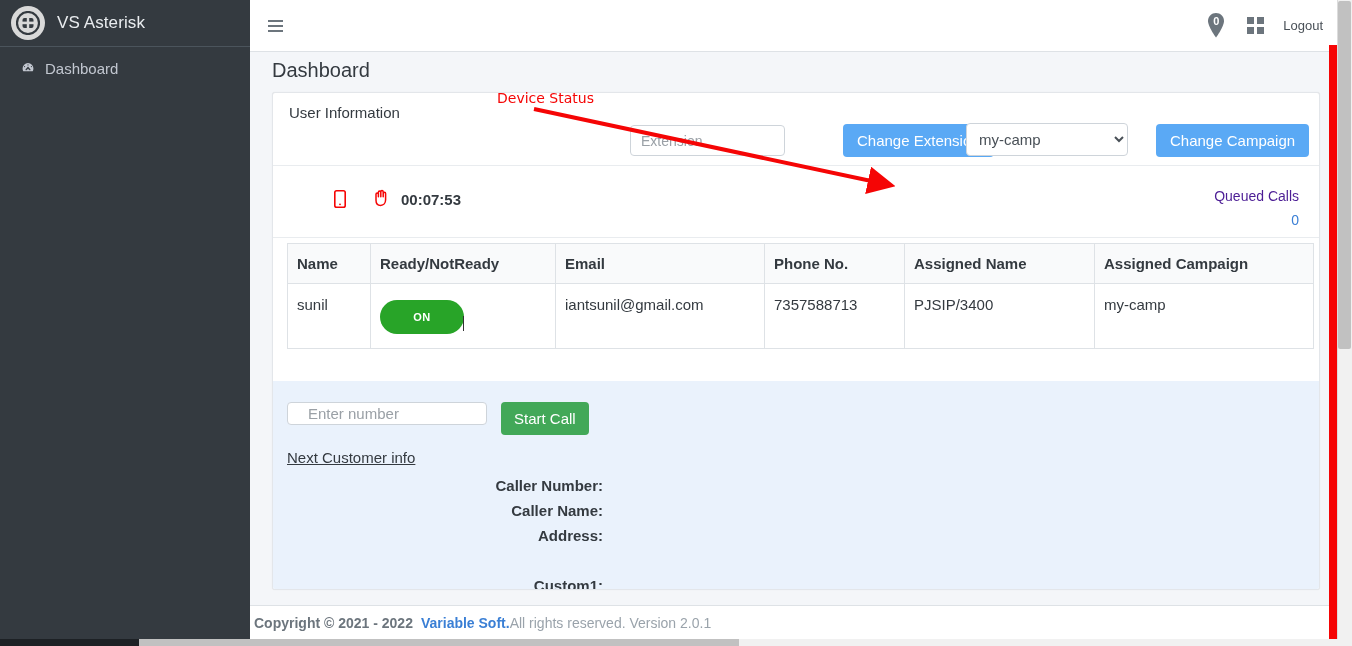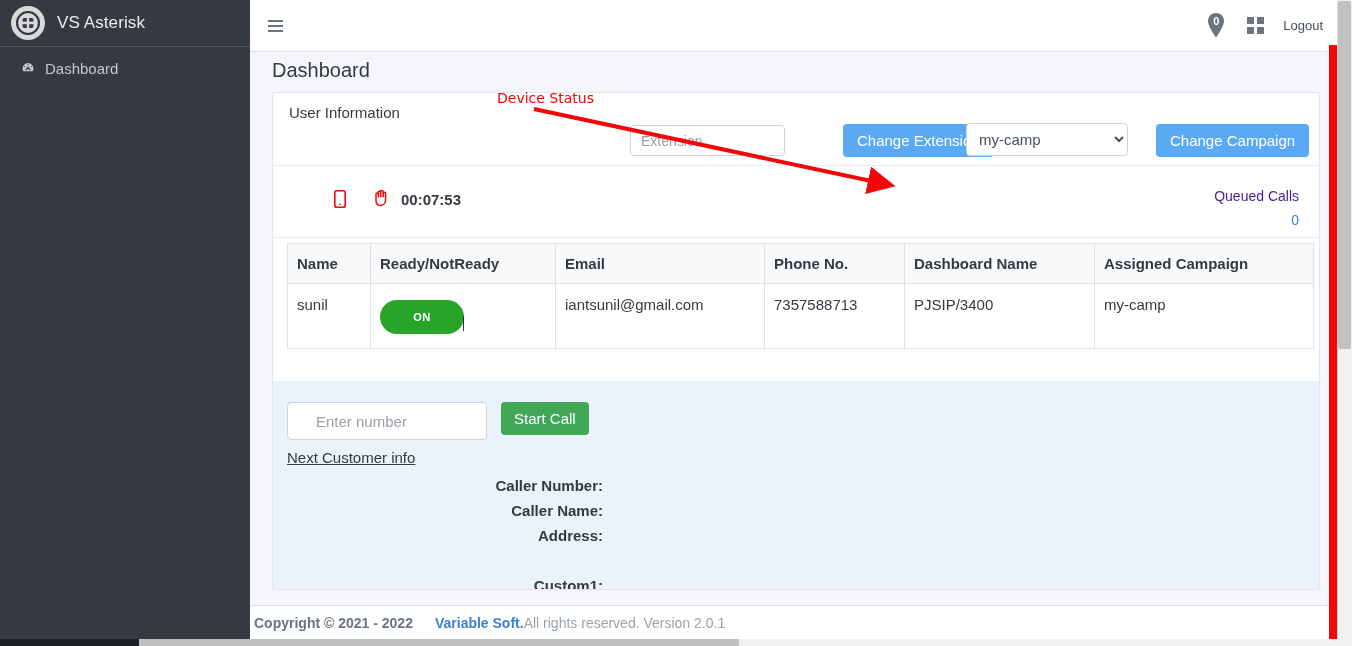--- a/index.html
+++ b/index.html
@@ -143,24 +143,24 @@
   }
   #caret-mark{
     position:absolute; left:92px; top:32px; width:1px; height:15px; background:#333;
   }
 
   
   #lower{
     position:absolute; left:0; top:288px; right:0; bottom:0; background:#eaf2fc;
   }
   #num-input{
-    position:absolute; left:14px; top:21px; width:200px; height:38px;
+    position:absolute; left:14px; top:21px; width:200px; height:23px;
     border:1px solid #ced4da; border-radius:4px; background:#fff;
     font-family:"Liberation Sans", sans-serif; font-size:15px; color:#6d28d9;
-    padding:0 28px;
+    padding:0 20px;
   }
   #num-input::placeholder{ color:#9aa0a6; }
   #btn-start-call{
     position:absolute; left:228px; top:21px; height:33px;
     background:#42a858; border:none; border-radius:4px; color:#fff;
     font-size:15px; font-family:"Liberation Sans", sans-serif; padding:0 13px; cursor:pointer;
   }
   #next-cust{
     position:absolute; left:14px; top:68px; font-size:15px; color:#343a40;
     text-decoration:underline; cursor:pointer;
@@ -171,21 +171,21 @@
   }
 
   
   #footer{
     position:absolute; left:250px; top:605px; width:1093px; height:34px;
     background:#ffffff; border-top:1px solid #dee2e6;
     display:flex; align-items:center; padding-left:4px;
     font-size:14px; color:#9aa3ab;
   }
   #fc-bold{ color:#6c757d; font-weight:bold; }
-  #fc-brand{ color:#3a7fd5; font-weight:bold; margin-left:22px; }
+  #fc-brand{ color:#3a7fd5; font-weight:bold; margin-left:8px; }
   #fc-rest{ }
 
   
   #ghost{
     position:absolute; left:250px; top:639px; width:1093px; height:7px;
     background:#ffffff; overflow:hidden;
   }
   #ghost-inner{ position:absolute; left:130px; top:-9px; font-size:13px; color:#5a6b7d; }
 
   
@@ -315,21 +315,21 @@
           <col style="width:140px">
             <col style="width:190px">
             <col style="width:219px">
         </colgroup>
         <thead>
           <tr>
             <th>Name</th>
             <th>Ready/NotReady</th>
             <th>Email</th>
             <th>Phone No.</th>
-            <th>Dashboard Name</th>
+            <th>Assigned Name</th>
             <th>Assigned Campaign</th>
           </tr>
         </thead>
         <tbody>
           <tr>
             <td>sunil</td>
             <td style="position:relative">
               <span id="caret-mark"></span>
               <div id="toggle-on">ON</div>
             </td>

